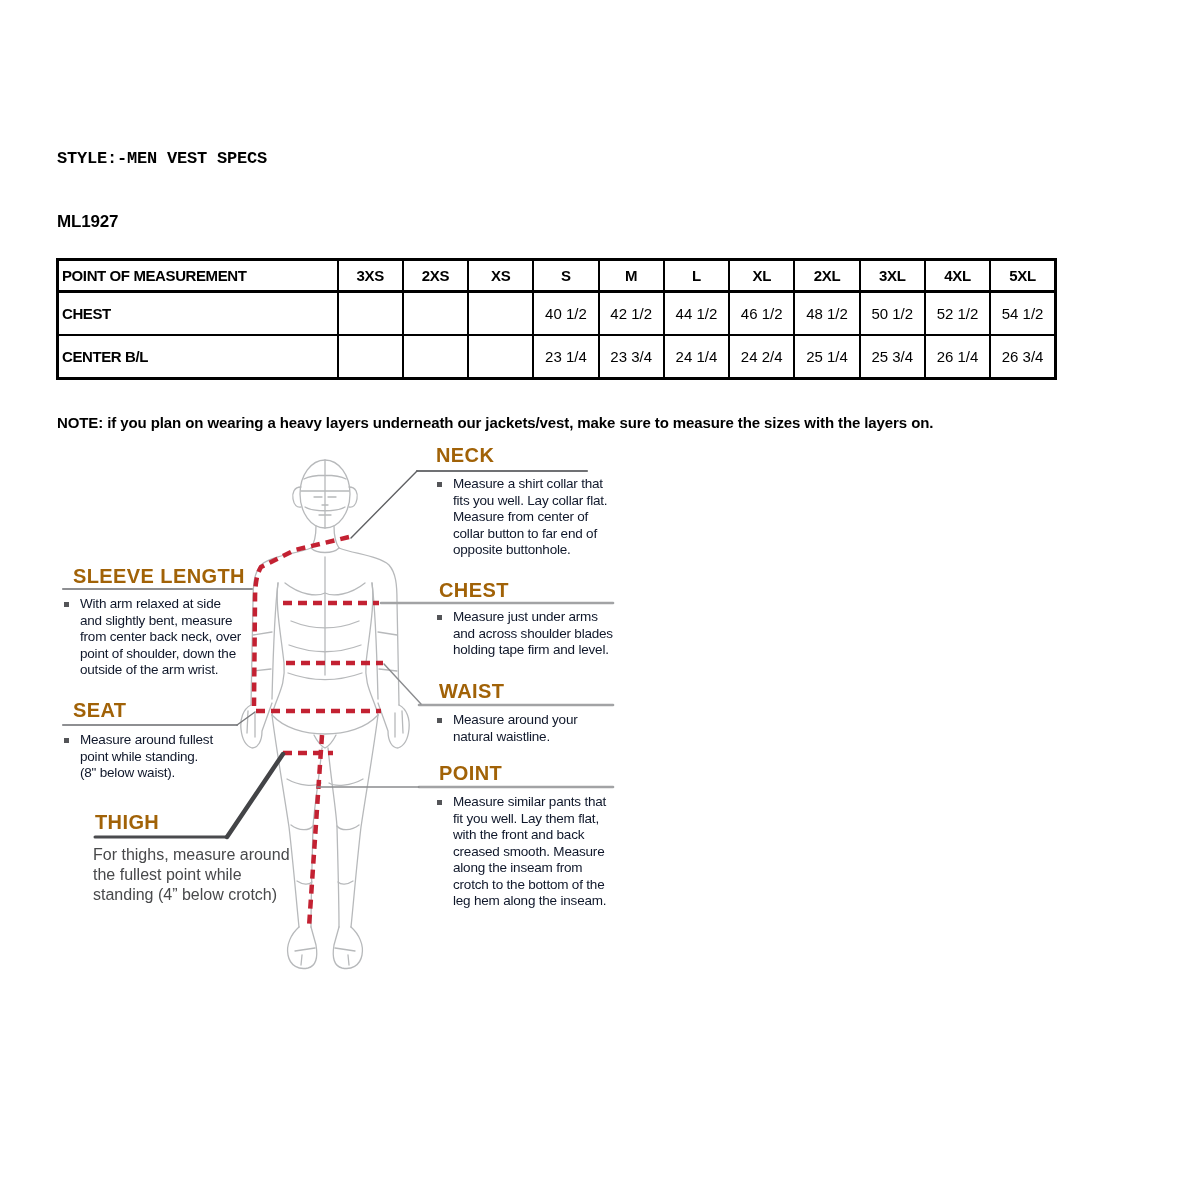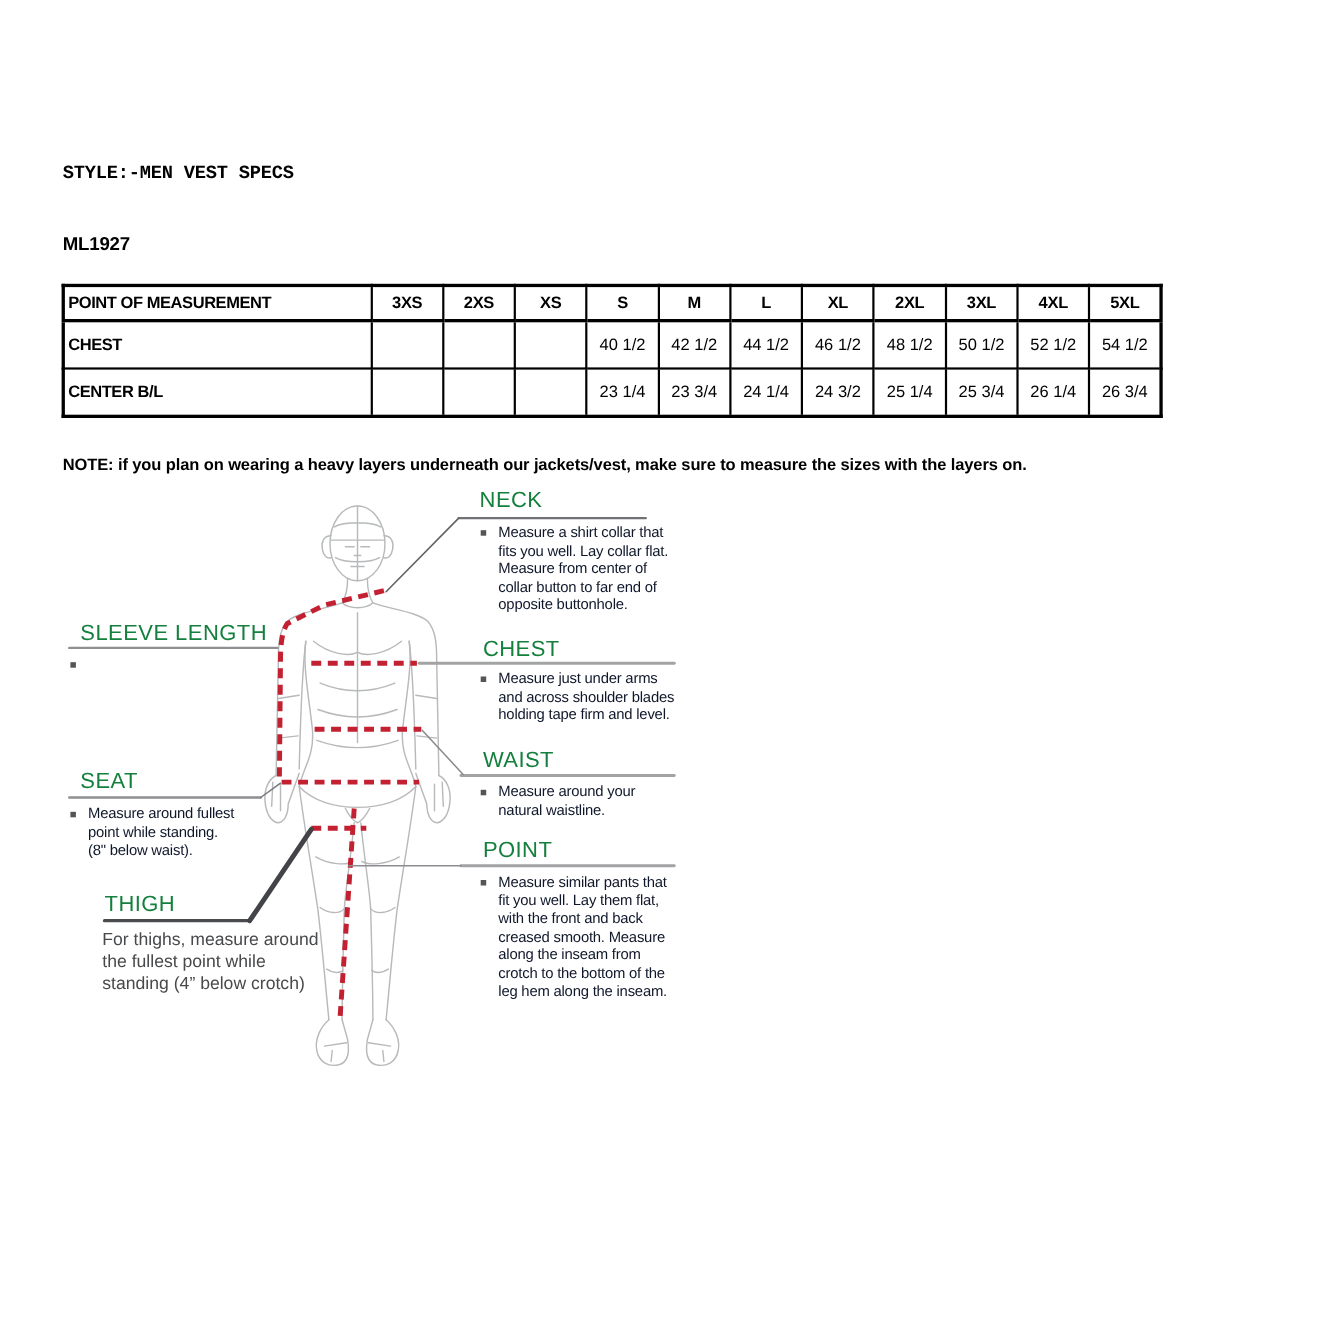--- a/index.html
+++ b/index.html
@@ -12,21 +12,21 @@
   table.size-table{position:absolute;left:56px;top:258px;width:1001px;border-collapse:collapse;table-layout:fixed;border:3px solid #000;}
   table.size-table th,table.size-table td{border:2px solid #000;font-size:15px;text-align:center;padding:0;overflow:hidden;white-space:nowrap;}
   table.size-table thead th{height:29px;font-weight:bold;border-bottom:3px solid #000;letter-spacing:-0.3px;}
   table.size-table tbody td{height:41px;font-weight:normal;text-align:center;}
   table.size-table .lbl{text-align:left;padding-left:3px;font-weight:bold;letter-spacing:-0.4px;}
 
   .note{position:absolute;left:57px;top:399px;font-size:15px;font-weight:bold;letter-spacing:-0.1px;white-space:nowrap;}
 
   .diagram{position:absolute;left:55px;top:435px;width:620px;height:550px;}
   .diagram svg{position:absolute;left:0;top:0;}
-  .dhead{position:absolute;font-size:20px;font-weight:normal;color:#15803d;letter-spacing:0.4px;white-space:nowrap;}
+  .dhead{position:absolute;font-size:20px;font-weight:bold;color:#a16207;letter-spacing:0.4px;white-space:nowrap;}
   .desc{position:absolute;font-size:13.5px;line-height:16.5px;color:#0f172a;letter-spacing:-0.2px;white-space:pre-line;}
   .desc.dark{font-size:16px;line-height:20px;color:#48494b;letter-spacing:0;}
   .bullet{position:absolute;width:5px;height:5px;background:#545558;}
 </style>
 </head>
 <body>
 
 <div class="page">
 
   <h1 class="doc-title">STYLE:-MEN VEST SPECS</h1>
@@ -79,21 +79,21 @@
         <td>54 1/2</td>
       </tr>
       <tr>
         <td class="lbl">CENTER B/L</td>
         <td></td>
         <td></td>
         <td></td>
         <td>23 1/4</td>
         <td>23 3/4</td>
         <td>24 1/4</td>
-        <td>24 3/2</td>
+        <td>24 2/4</td>
         <td>25 1/4</td>
         <td>25 3/4</td>
         <td>26 1/4</td>
         <td>26 3/4</td>
       </tr>
     </tbody>
   </table>
 
   <p class="note">NOTE: if you plan on wearing a heavy layers underneath our jackets/vest, make sure to measure the sizes with the layers on.</p>
 
@@ -155,20 +155,25 @@
         <path stroke="#8e8f92" stroke-width="2.2" d="M8,154 H197"></path>
         <path stroke="#8e8f92" stroke-width="2.2" d="M8,290 H182"></path>
         <path stroke="#77787b" stroke-width="1.4" d="M182,290 L200,277"></path>
         <path stroke="#4a4b4e" stroke-width="3" d="M40,402 H172"></path>
         <path stroke="#434447" stroke-width="4.5" d="M172,402 L228,319"></path>
       </g>
     </svg>
 
     <div class="dhead" style="left:18px;top:130px">SLEEVE LENGTH</div>
     <span class="bullet" style="left:9px;top:167px"></span>
+    <div class="desc" style="left:25px;top:161px;width:195px">With arm relaxed at side
+and slightly bent, measure
+from center back neck, over
+point of shoulder, down the
+outside of the arm wrist.</div>
 
     <div class="dhead" style="left:18px;top:264px">SEAT</div>
     <span class="bullet" style="left:9px;top:303px"></span>
     <div class="desc" style="left:25px;top:297px;width:180px">Measure around fullest
 point while standing.
 (8" below waist).</div>
 
     <div class="dhead" style="left:40px;top:376px">THIGH</div>
     <div class="desc dark" style="left:38px;top:410px;width:235px">For thighs, measure around
 the fullest point while

